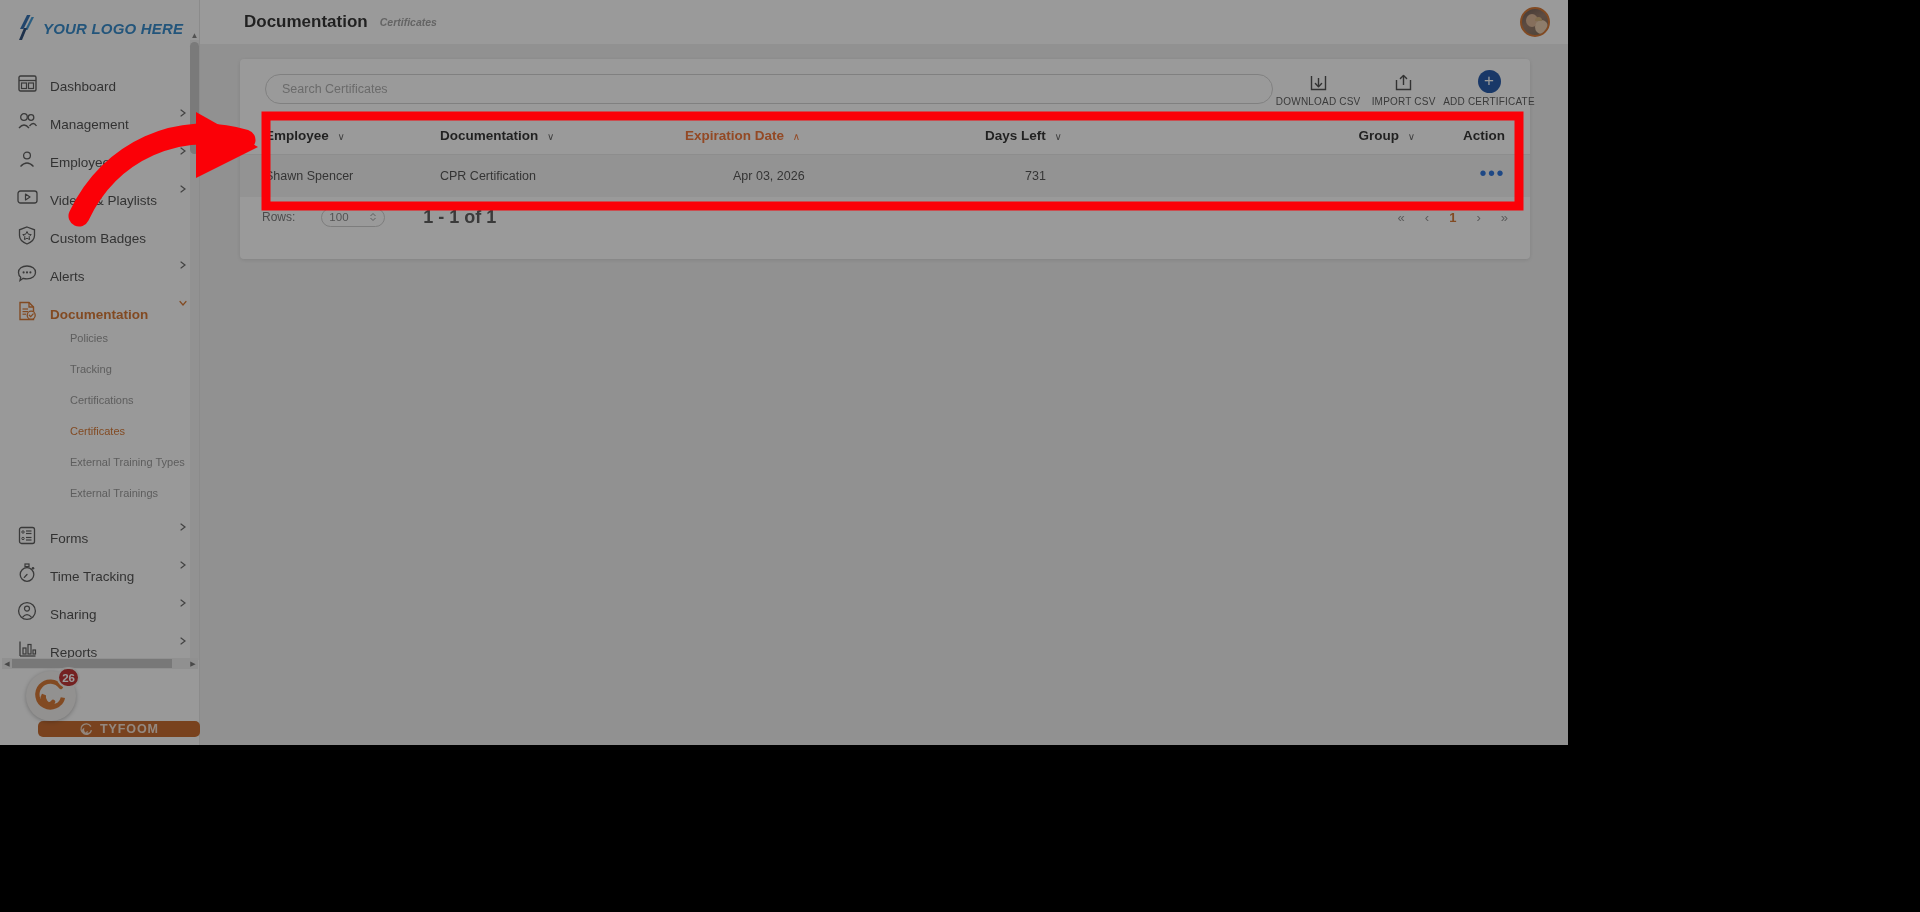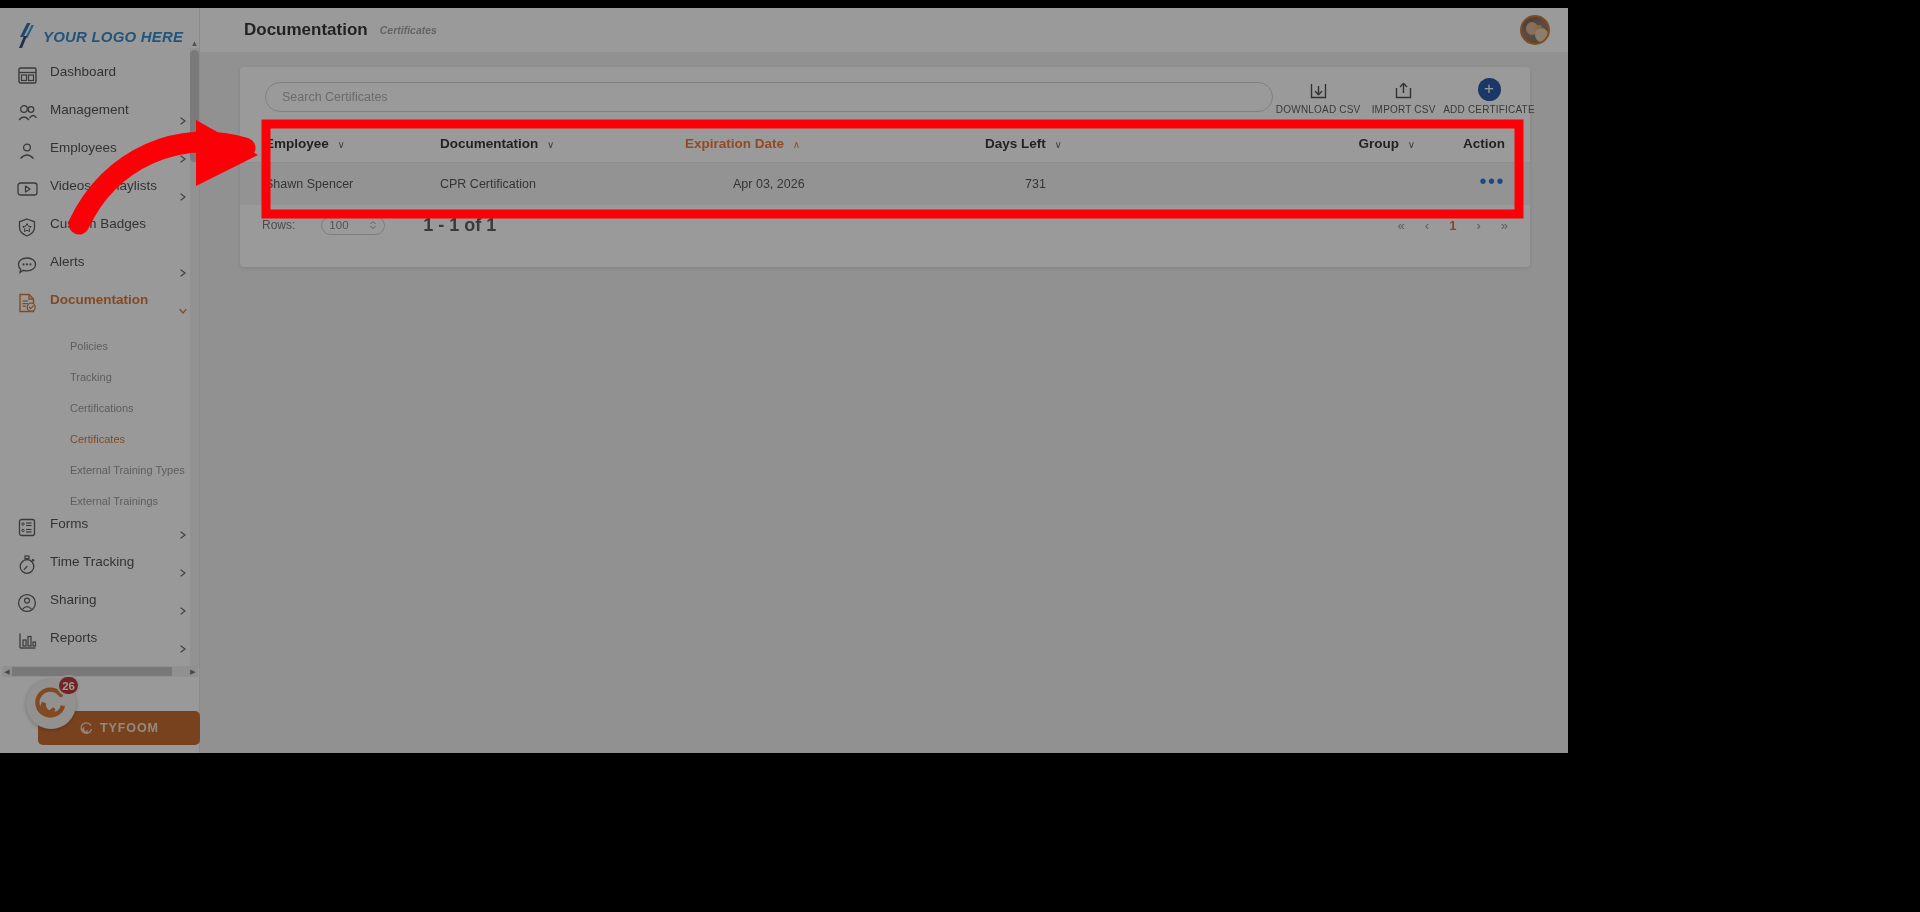--- a/index.html
+++ b/index.html
@@ -2,21 +2,21 @@
 <html><head>
 <meta charset="utf-8">
 <style>
   * { box-sizing: border-box; margin: 0; padding: 0; }
   body {
     width: 1920px; height: 912px;
     font-family: "Liberation Sans", sans-serif;
     background: #000; overflow: hidden; position: relative;
   }
   #app {
-    position: absolute; left: 0; top: 8px;
+    position: absolute; left: 0; top: 0;
     width: 1568px; height: 745px;
     background: #ffffff; overflow: hidden;
   }
   
   #dim {
     position: absolute; left: 0; top: 0; width: 1568px; height: 745px;
     background: rgba(40,40,40,0.47); z-index: 60; pointer-events: none;
   }
 
   
@@ -44,21 +44,21 @@
     display: flex; align-items: center; gap: 7px;
     padding: 14px 0 14px 16px; height: 56px;
   }
   #logo-mark { width: 20px; height: 28px; flex: 0 0 auto; }
   #logo-text {
     font-size: 15px; font-weight: bold; font-style: italic;
     color: #1f7dc4; letter-spacing: .2px; white-space: nowrap;
   }
 
   .nav-item {
-    display: flex; align-items: flex-start; height: 38px;
+    display: flex; align-items: flex-end; height: 38px;
     padding-left: 16px; padding-right: 10px; cursor: pointer; position: relative;
   }
   .nav-icon {
     width: 22px; height: 22px; flex: 0 0 22px; margin-right: 12px;
     display: flex; align-items: center; justify-content: center;
   }
   .nav-label { font-size: 13.5px; color: #3c3c3c; white-space: nowrap; }
   .nav-item.active .nav-label { color: #d2691e; font-weight: bold; }
   .nav-caret {
     position: absolute; right: 12px; top: 50%; transform: translateY(-50%);
@@ -67,21 +67,21 @@
   .sub-item {
     height: 31px; display: flex; align-items: center;
     padding-left: 70px; cursor: pointer;
   }
   .sub-label { font-size: 11px; color: #8d8d8d; white-space: nowrap; }
   .sub-item.active .sub-label { color: #d2691e; }
 
   
   #tyfoom-wrap { position: absolute; left: 38px; bottom: 8px; z-index: 40; }
   #tyfoom-bar {
-    width: 162px; height: 34px; background: #c05a16; border-radius: 5px;
+    width: 162px; height: 16px; background: #c05a16; border-radius: 5px;
     display: flex; align-items: center; justify-content: center; gap: 6px;
   }
   #tyfoom-bar-text {
     color: #f3ddcd; font-size: 12.5px; font-weight: bold; letter-spacing: .9px;
   }
   #tyfoom-orb {
     position: absolute; left: -12px; bottom: 16px;
     width: 50px; height: 50px; border-radius: 50%;
     background: #f0eeec; display: flex; align-items: center; justify-content: center;
     box-shadow: 0 1px 4px rgba(0,0,0,.3);

